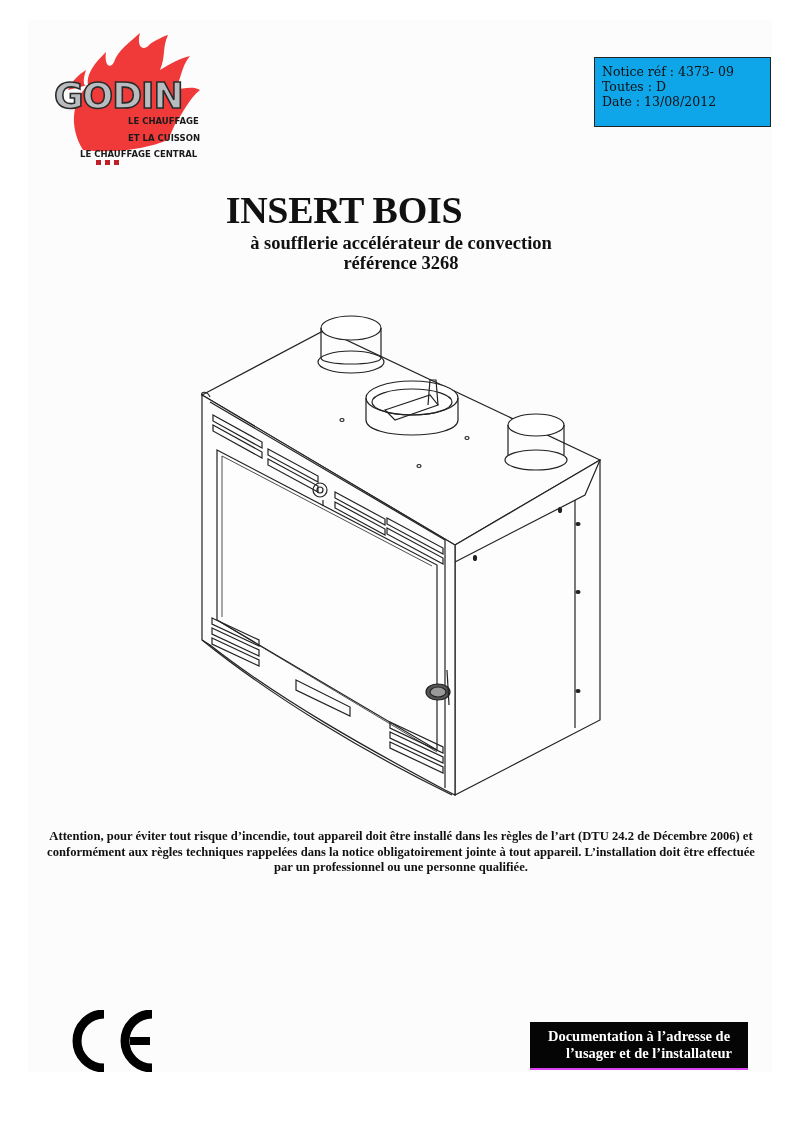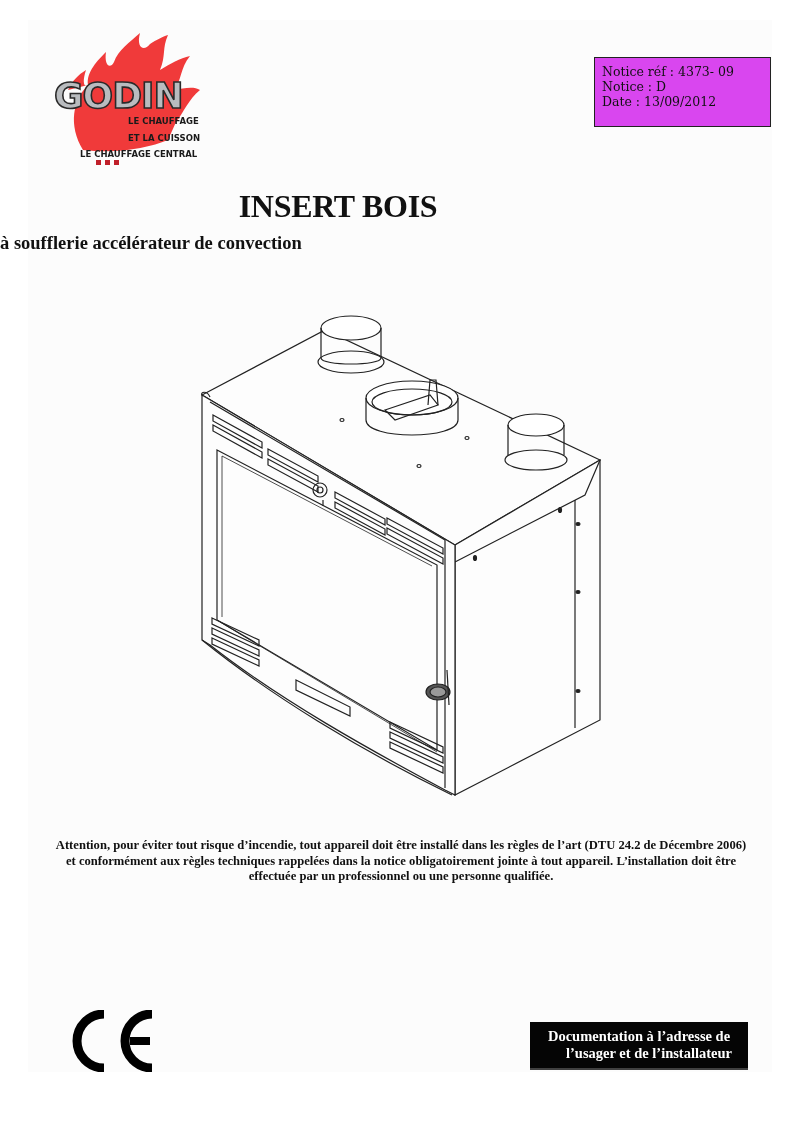--- a/index.html
+++ b/index.html
@@ -2,38 +2,38 @@
 <html><head>
   <meta charset="utf-8">
   <style>
     html, body { margin: 0; padding: 0; background: #ffffff; }
     body { width: 802px; height: 1134px; position: relative; overflow: hidden;
            font-family: "DejaVu Serif", "Liberation Serif", serif; color: #111; }
     .page { position: absolute; left: 28px; top: 20px; width: 744px; height: 1052px; background: #fcfcfc; }
     .logo { position: absolute; left: 48px; top: 30px; width: 170px; height: 135px; }
     .logo svg { width: 100%; height: 100%; display: block; }
     .ref-box { position: absolute; left: 594px; top: 57px; width: 177px; height: 70px;
-               border: 1px solid #222; background: #d946ef; box-sizing: border-box;
+               border: 1px solid #222; background: #0ea5e9; box-sizing: border-box;
                padding: 6px 0 0 7px; font-family: "DejaVu Serif", serif; font-size: 12.5px; line-height: 15px; }
     .ref-box div { white-space: nowrap; }
     .title { position: absolute; left: 0; width: 676px; top: 188px; text-align: center;
-             font-family: "Liberation Serif", serif; font-weight: bold; font-size: 32px; letter-spacing: -0.3px; }
-    .subtitle { position: absolute; left: 0; width: 802px; top: 233px; 
+             font-family: "Liberation Serif", serif; font-weight: bold; font-size: 38px; letter-spacing: -0.3px; padding-left: 6px; }
+    .subtitle { position: absolute; left: 0; width: 802px; top: 233px; text-align: center;
                 font-family: "Liberation Serif", serif; font-weight: bold; font-size: 18.5px; line-height: 20px; }
     .illustration { position: absolute; left: 190px; top: 300px; width: 420px; height: 500px; }
     .illustration svg { width: 100%; height: 100%; display: block; }
     .warning { position: absolute; left: 40px; width: 722px; top: 826px; text-align: center;
                font-family: "Liberation Serif", serif; font-weight: bold; font-size: 12.6px; line-height: 15.6px; }
-    .warning p { margin: 12px; }
+    .warning p { margin: 3px; }
     .ce { position: absolute; left: 68px; top: 1010px; width: 90px; height: 62px; }
     .ce svg { width: 100%; height: 100%; display: block; }
     .doc-badge { position: absolute; left: 530px; top: 1022px; width: 218px; height: 48px;
                  background: #050505; color: #fff; box-sizing: border-box;
                  font-family: "Liberation Serif", serif; font-weight: bold; font-size: 14.5px; line-height: 17px;
-                 padding-top: 6px; text-align: center; border-bottom: 2px solid #404040; }
+                 padding-top: 6px; text-align: center; border-bottom: 2px solid #d946ef; }
     .doc-badge div { white-space: nowrap; }
   </style>
 </head>
 <body>
 
 <div class="page"></div>
 
 <div class="logo">
   <svg viewBox="0 0 170 135">
 
@@ -45,27 +45,28 @@
     <text x="80" y="111" font-family="DejaVu Sans, sans-serif" font-weight="bold" font-size="8.5" fill="#1a1a1a">ET LA CUISSON</text>
     <text x="32" y="127" font-family="DejaVu Sans, sans-serif" font-weight="bold" font-size="8.5" fill="#1a1a1a">LE CHAUFFAGE CENTRAL</text>
     <rect x="48" y="130" width="5" height="5" fill="#c0202a"></rect>
     <rect x="57" y="130" width="5" height="5" fill="#c0202a"></rect>
     <rect x="66" y="130" width="5" height="5" fill="#c0202a"></rect>
   </svg>
 </div>
 
 <div class="ref-box">
   <div>Notice réf : 4373- 09</div>
-  <div>Notice : D</div>
-  <div>Date : 13/09/2012</div>
+  <div>Toutes : D</div>
+  <div>Date : 13/08/2012</div>
 </div>
 
 <div class="title">INSERT BOIS</div>
 <div class="subtitle">
   <div>à soufflerie accélérateur de convection</div>
+  <div>référence 3268</div>
 </div>
 
 <div class="illustration">
   <svg viewBox="0 0 420 500" fill="none" stroke="#222" stroke-width="1.2">
 
     <path d="M12 95 L135 30 L410 160 L265 245 Z" fill="#fdfdfd"></path>
 
     <path d="M265 245 L410 160 L410 420 L265 495 Z" fill="#fdfdfd"></path>
     <path d="M265 262 L395 195 L410 160"></path>
     <path d="M385 200 L385 428"></path>

